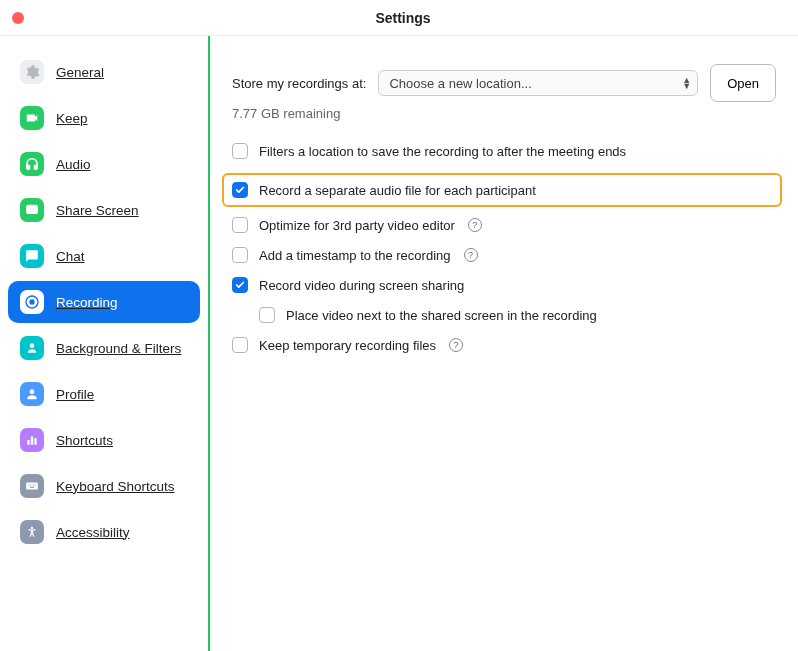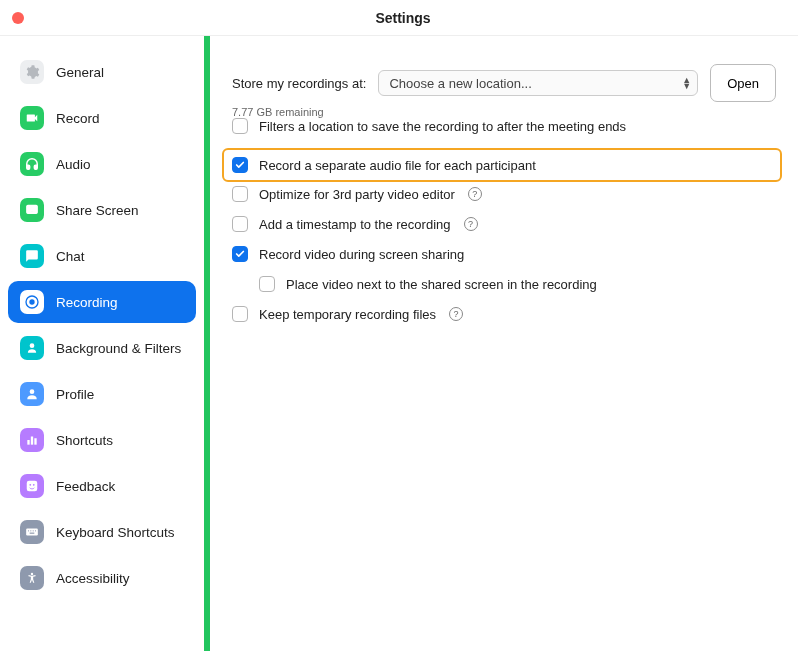--- a/index.html
+++ b/index.html
@@ -33,22 +33,23 @@
       font-weight: 700;
       font-size: 14px;
       pointer-events: none;
     }
     .container {
       display: flex;
       height: calc(100% - 36px);
     }
     .sidebar {
       width: 210px;
-      border-right: 6px solid #22c55e;
+      border-right: 2px solid #22c55e;
       padding: 15px 8px;
+      text-decoration: underline;
     }
     .sidebar-item {
       display: flex;
       align-items: center;
       gap: 12px;
       padding: 9px 12px;
       border-radius: 10px;
       cursor: pointer;
       font-size: 13.5px;
       color: #222;
@@ -105,39 +106,40 @@
     .open-btn {
       background: #fff;
       border: 1px solid #bbb;
       border-radius: 7px;
       padding: 4px 16px;
       font-size: 13px;
       cursor: pointer;
       height: 38px;
     }
     .remaining {
-      font-size: 11px;
+      font-size: 13px;
       color: #666;
       margin-top: 4px;
+      margin-bottom: 22px;
     }
     .checkbox-row {
       display: flex;
       align-items: center;
       gap: 11px;
       margin-bottom: 14px;
       font-size: 13px;
     }
     .checkbox-row.indented { margin-left: 27px; }
     .checkbox-row.highlighted {
       border: 2px solid #f5a623;
       border-radius: 6px;
       padding: 7px 8px;
       margin-left: -10px;
       margin-right: -6px;
-      margin-bottom: 4px;
+      margin-bottom: 10px;
     }
     .checkbox {
       width: 16px;
       height: 16px;
       border: 1.5px solid #b5b5b5;
       border-radius: 4px;
       display: flex;
       align-items: center;
       justify-content: center;
       cursor: pointer;
@@ -181,21 +183,21 @@
           </svg>
         </div>
         <span>General</span>
       </div>
       <div class="sidebar-item">
         <div class="sidebar-icon" style="background: rgb(39, 204, 101);">
           <svg width="14" height="14" viewBox="0 0 24 24" fill="#fff">
             <path d="M17 10.5V7a1 1 0 00-1-1H4a1 1 0 00-1 1v10a1 1 0 001 1h12a1 1 0 001-1v-3.5l4 4v-11l-4 4z"></path>
           </svg>
         </div>
-        <span>Record</span>
+        <span>Keep</span>
       </div>
       <div class="sidebar-item">
         <div class="sidebar-icon" style="background: rgb(39, 204, 101);">
           <svg width="14" height="14" viewBox="0 0 24 24" fill="none" stroke="#fff" stroke-width="2.5">
             <path d="M3 18v-6a9 9 0 0118 0v6"></path>
             <path d="M21 19a2 2 0 01-2 2h-1a2 2 0 01-2-2v-3a2 2 0 012-2h3zM3 19a2 2 0 002 2h1a2 2 0 002-2v-3a2 2 0 00-2-2H3z" fill="#fff"></path>
           </svg>
         </div>
         <span>Audio</span>
       </div>
@@ -245,31 +247,20 @@
       </div>
       <div class="sidebar-item">
         <div class="sidebar-icon" style="background: rgb(182, 124, 255);">
           <svg width="14" height="14" viewBox="0 0 24 24" fill="#fff">
             <rect x="4" y="12" width="4" height="8"></rect>
             <rect x="10" y="6" width="4" height="14"></rect>
             <rect x="16" y="9" width="4" height="11"></rect>
           </svg>
         </div>
         <span>Shortcuts</span>
-      </div>
-      <div class="sidebar-item">
-        <div class="sidebar-icon" style="background: rgb(182, 124, 255);">
-          <svg width="14" height="14" viewBox="0 0 24 24" fill="#fff">
-            <rect x="3" y="3" width="18" height="18" rx="4"></rect>
-            <circle cx="9" cy="10" r="1.5" fill="#b67cff"></circle>
-            <circle cx="15" cy="10" r="1.5" fill="#b67cff"></circle>
-            <path d="M8 15c1 1.5 2.5 2 4 2s3-.5 4-2" stroke="#b67cff" stroke-width="1.5" fill="none"></path>
-          </svg>
-        </div>
-        <span>Feedback</span>
       </div>
       <div class="sidebar-item">
         <div class="sidebar-icon" style="background: rgb(142, 153, 173);">
           <svg width="14" height="14" viewBox="0 0 24 24" fill="#fff">
             <rect x="2" y="6" width="20" height="12" rx="2"></rect>
             <circle cx="6" cy="10" r="1" fill="#8e99ad"></circle>
             <circle cx="10" cy="10" r="1" fill="#8e99ad"></circle>
             <circle cx="14" cy="10" r="1" fill="#8e99ad"></circle>
             <circle cx="18" cy="10" r="1" fill="#8e99ad"></circle>
             <rect x="8" y="13" width="8" height="2" fill="#8e99ad"></rect>

